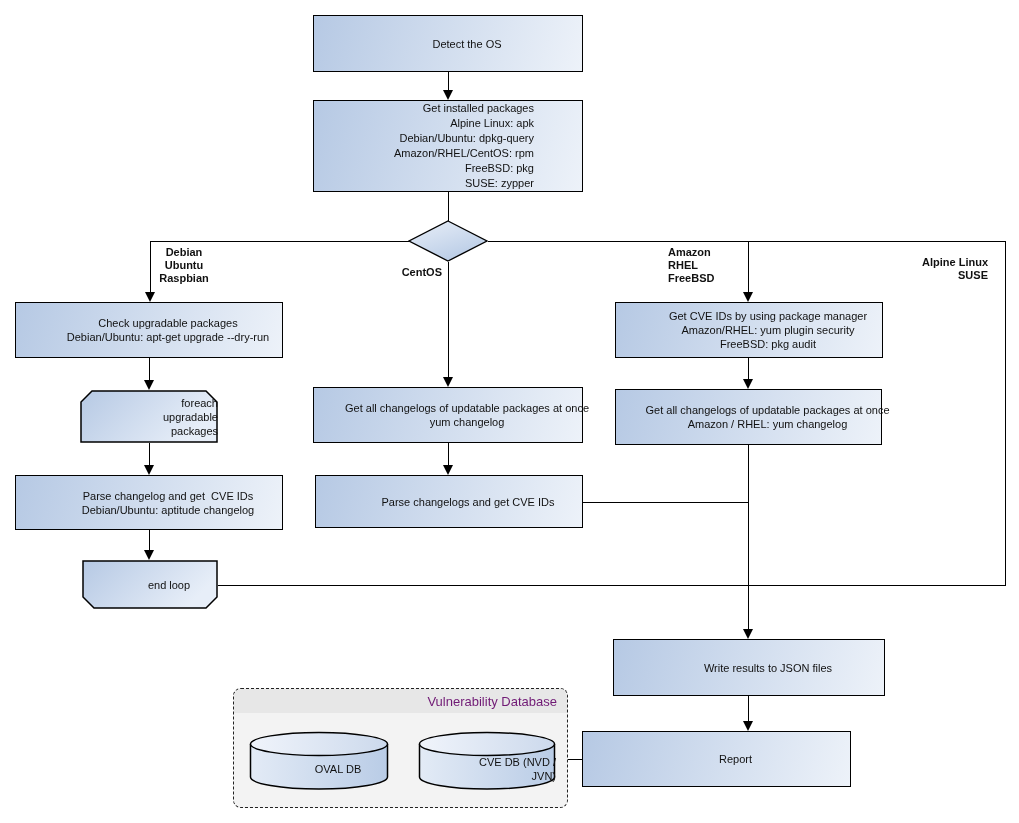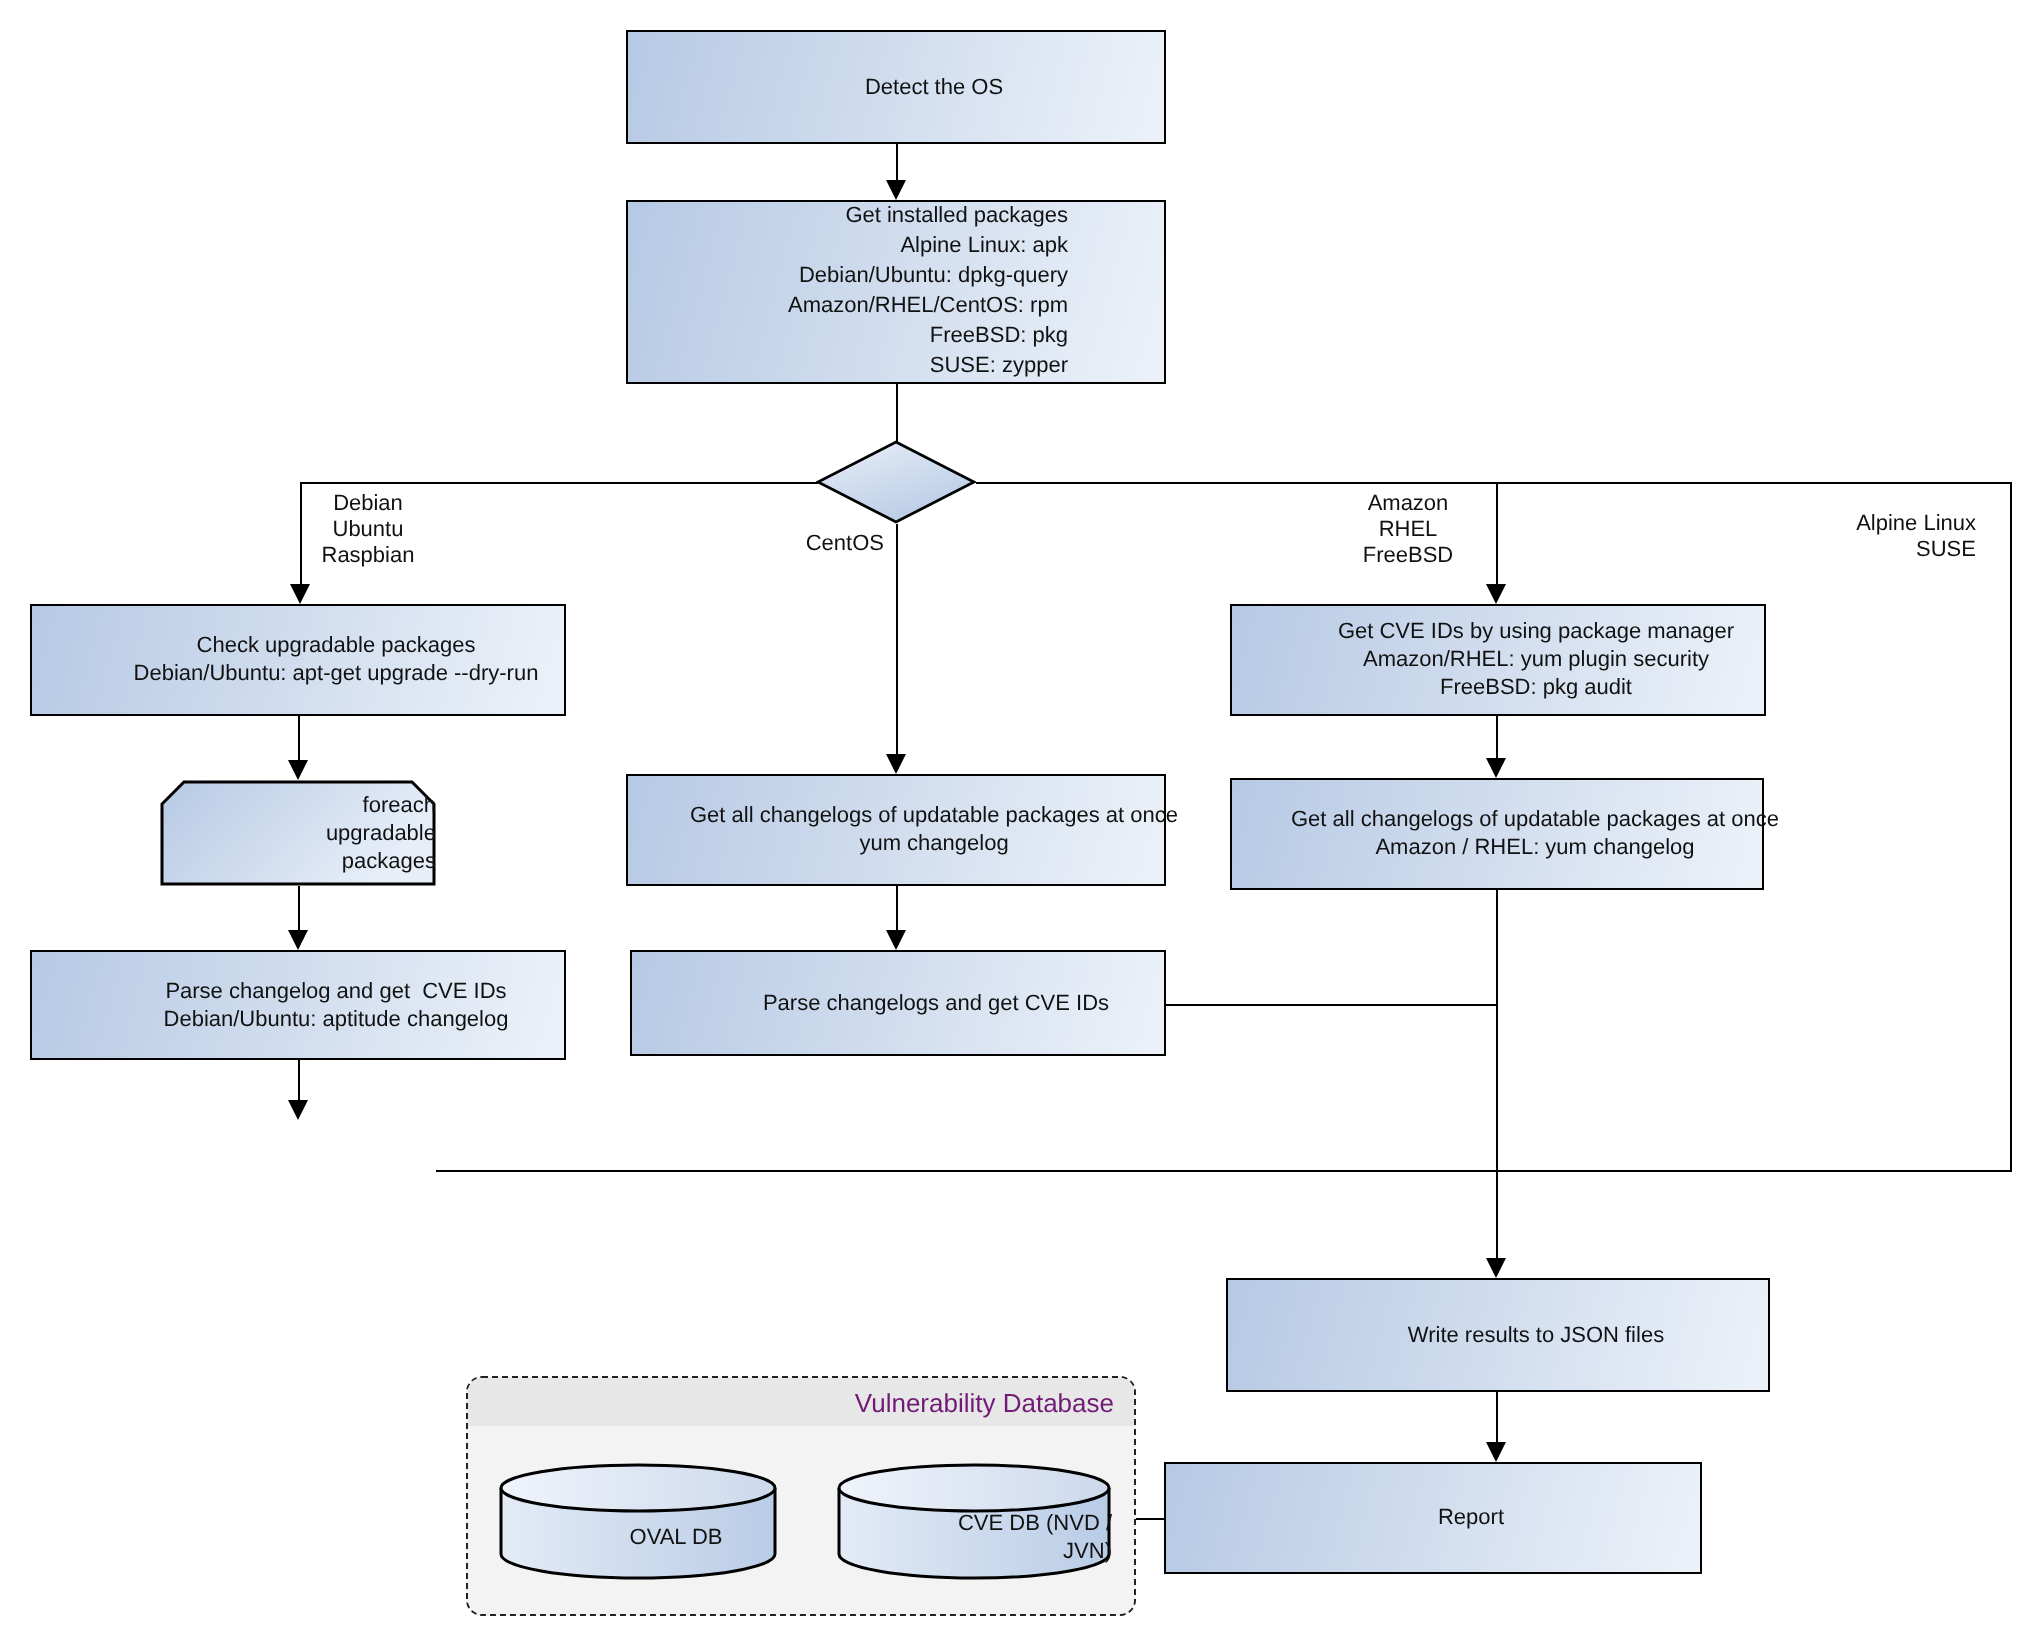--- a/index.html
+++ b/index.html
@@ -17,21 +17,21 @@
   .nw .lbl{white-space:pre;}
   .ra{justify-content:flex-end;text-align:right;padding-right:48px;line-height:15px;}
   .shapewrap{position:absolute;}
   .shapewrap svg{position:absolute;left:0;top:0;}
   .overlay{
     position:absolute;left:0;right:0;top:0;bottom:0;display:flex;align-items:center;justify-content:center;
     font-size:11px;line-height:14px;text-align:right;white-space:pre-wrap;
   }
   .cyl-lbl{top:16px;}
   .edge-label{
-    position:absolute;font-size:11px;line-height:13px;white-space:pre-wrap;color:#111;
+    position:absolute;font-size:11px;line-height:13px;white-space:pre-wrap;color:#111;font-weight:bold;
   }
   .vline{position:absolute;width:1.3px;background:var(--line,#000);}
   .hline{position:absolute;height:1.3px;background:var(--line,#000);}
   .arrow-down{
     position:absolute;width:0;height:0;
     border-left:5.5px solid transparent;border-right:5.5px solid transparent;
     border-top:10px solid var(--line,#000);
   }
   .group{
     position:absolute;left:233px;top:688px;width:335px;height:120px;box-sizing:border-box;
@@ -85,21 +85,21 @@
 
   <div class="vline" style="left:748px;top:696px;height:26px"></div>
   <div class="arrow-down" style="left:742.5px;top:721px"></div>
 
   <div class="hline" style="left:568px;top:759px;width:45px"></div>
 
   <div class="edge-label" style="left:148px;top:246px;width:72px;text-align:center">Debian
 Ubuntu
 Raspbian</div>
   <div class="edge-label" style="left:385px;top:266px;width:57px;text-align:right">CentOS</div>
-  <div class="edge-label" style="left:668px;top:246px;width:72px;text-align:center">Amazon
+  <div class="edge-label" style="left:668px;top:246px;width:72px;text-align:left">Amazon
 RHEL
 FreeBSD</div>
   <div class="edge-label" style="left:896px;top:256px;width:92px;text-align:right">Alpine Linux
 SUSE</div>
 
   <div class="shapewrap" style="left:408px;top:220px;width:80px;height:42px">
     <svg width="80" height="42">
       <defs>
         <linearGradient id="gd" x1="0" y1="0" x2="0.6" y2="1">
           <stop offset="0" stop-color="#e9eff8"></stop>
@@ -140,20 +140,32 @@
     </svg>
     <span class="overlay lbl">foreach
 upgradable  packages</span>
   </div>
 
   <div class="node" style="left:15px;top:475px;width:268px;height:55px">
     <span class="lbl">Parse changelog and get  CVE IDs
 Debian/Ubuntu: aptitude changelog</span>
   </div>
 
+  <div class="shapewrap" style="left:82px;top:560px;width:136px;height:49px">
+    <svg width="136" height="49">
+      <defs>
+        <linearGradient id="ge" x1="0" y1="0" x2="1" y2="0.35">
+          <stop offset="0" stop-color="#b6c9e4"></stop>
+            <stop offset="1" stop-color="#e7eef8"></stop>
+        </linearGradient>
+      </defs>
+      <polygon points="1,1 135,1 135,37 124,48 12,48 1,37" fill="url(#ge)" stroke="#000" stroke-width="1.5"></polygon>
+    </svg>
+    <span class="overlay lbl">end loop</span>
+  </div>
 
   <div class="node nw" style="left:313px;top:387px;width:270px;height:56px">
     <span class="lbl">Get all changelogs of updatable packages at once
 yum changelog</span>
   </div>
 
   <div class="node" style="left:615px;top:302px;width:268px;height:56px">
     <span class="lbl">Get CVE IDs by using package manager
 Amazon/RHEL: yum plugin security
 FreeBSD: pkg audit</span>

